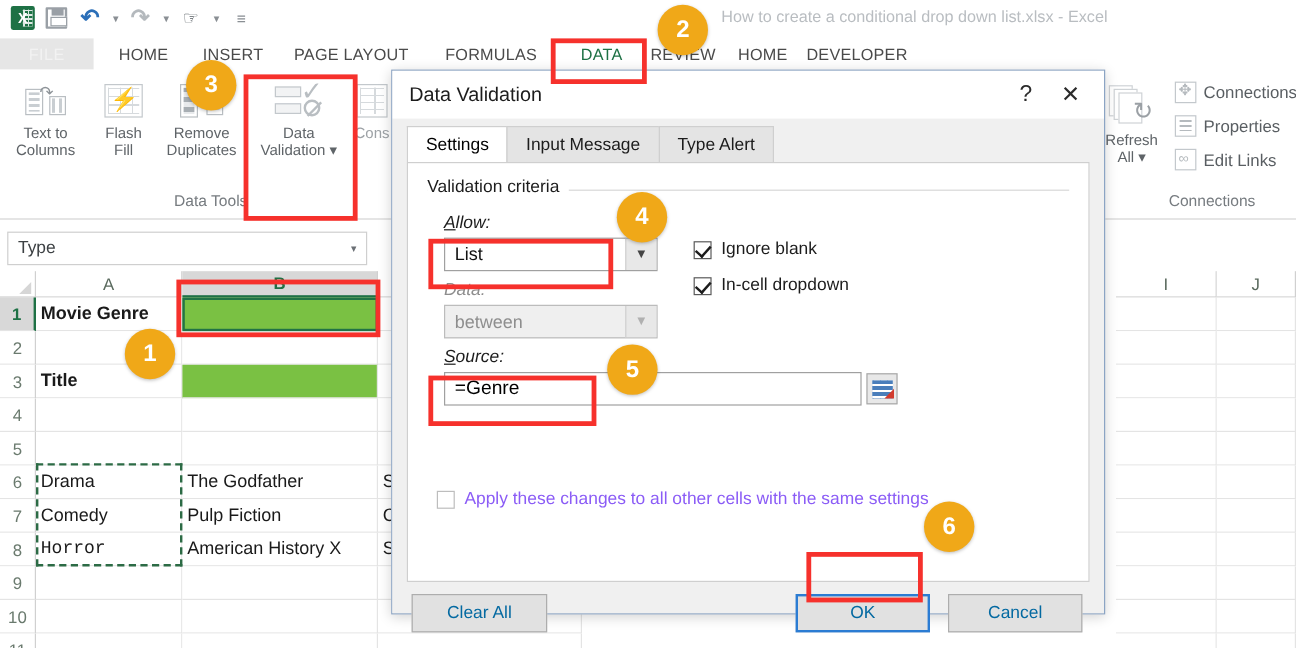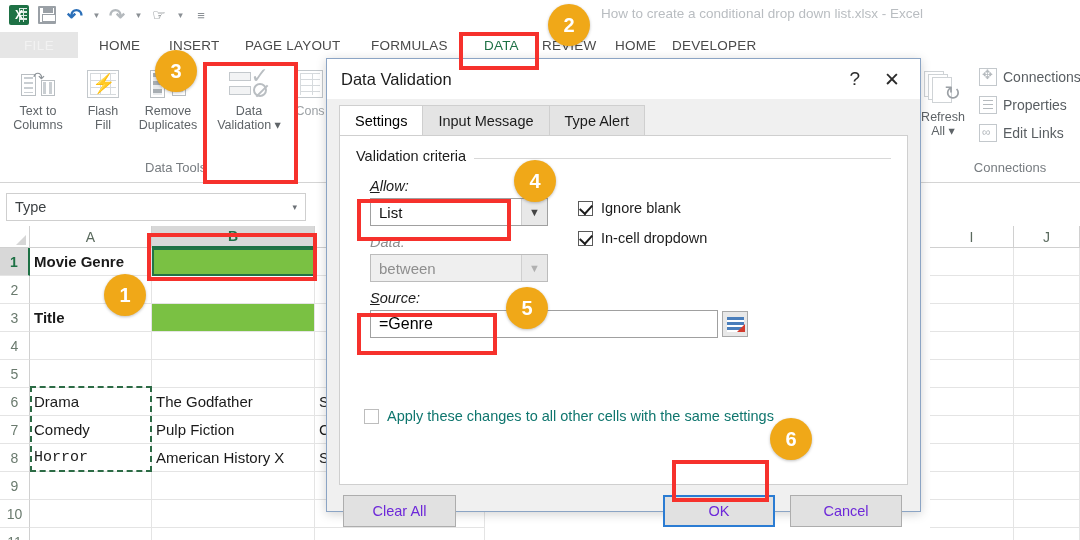--- a/index.html
+++ b/index.html
@@ -248,27 +248,27 @@
   }
   .rangebtn .gl::after{content:""; position:absolute; right:-1px; bottom:0px; width:0;height:0;
      border-left:8px solid transparent; border-bottom:8px solid #d23b2e;}
 
   .chk { position: absolute; display: flex; align-items: center; gap: 8px; font-size: 14.5px; color: #1c1c1c; }
   .chk .box { width: 15px; height: 15px; border: 1px solid #5a5a5a; background: #fff; position: relative; flex:none;}
   .chk.checked .box::after {
     content:""; position:absolute; left:3px; top:0px; width:6px; height:10px;
     border: solid #1c1c1c; border-width: 0 2px 2px 0; transform: rotate(42deg);
   }
-  .chk.disabled { color: #0f766e; text-align: right; }
+  .chk.disabled { color: #8b5cf6; text-align: right; }
   .chk.disabled .box { border-color: #bdbdbd; }
 
   .btn {
     position: absolute; height: 32px; background: #e1e1e1; border: 1px solid #adadad;
     display: flex; align-items: center; justify-content: center;
-    font-size: 14.5px; color: #6d28d9;
+    font-size: 14.5px; color: #0369a1;
   }
   .btn.default { border: 2px solid #2b7cd3; background:#e1e1e1; }
 
   
   .redbox { position: absolute; border: 4px solid #f6312c; pointer-events: none; }
   .badge {
     position: absolute; border-radius: 50%; background: #f0a818; color: #fff;
     display: flex; align-items: center; justify-content: center;
     font-size: 20px; font-weight: 600;
     box-shadow: 0 1px 3px rgba(0,0,0,.25);

